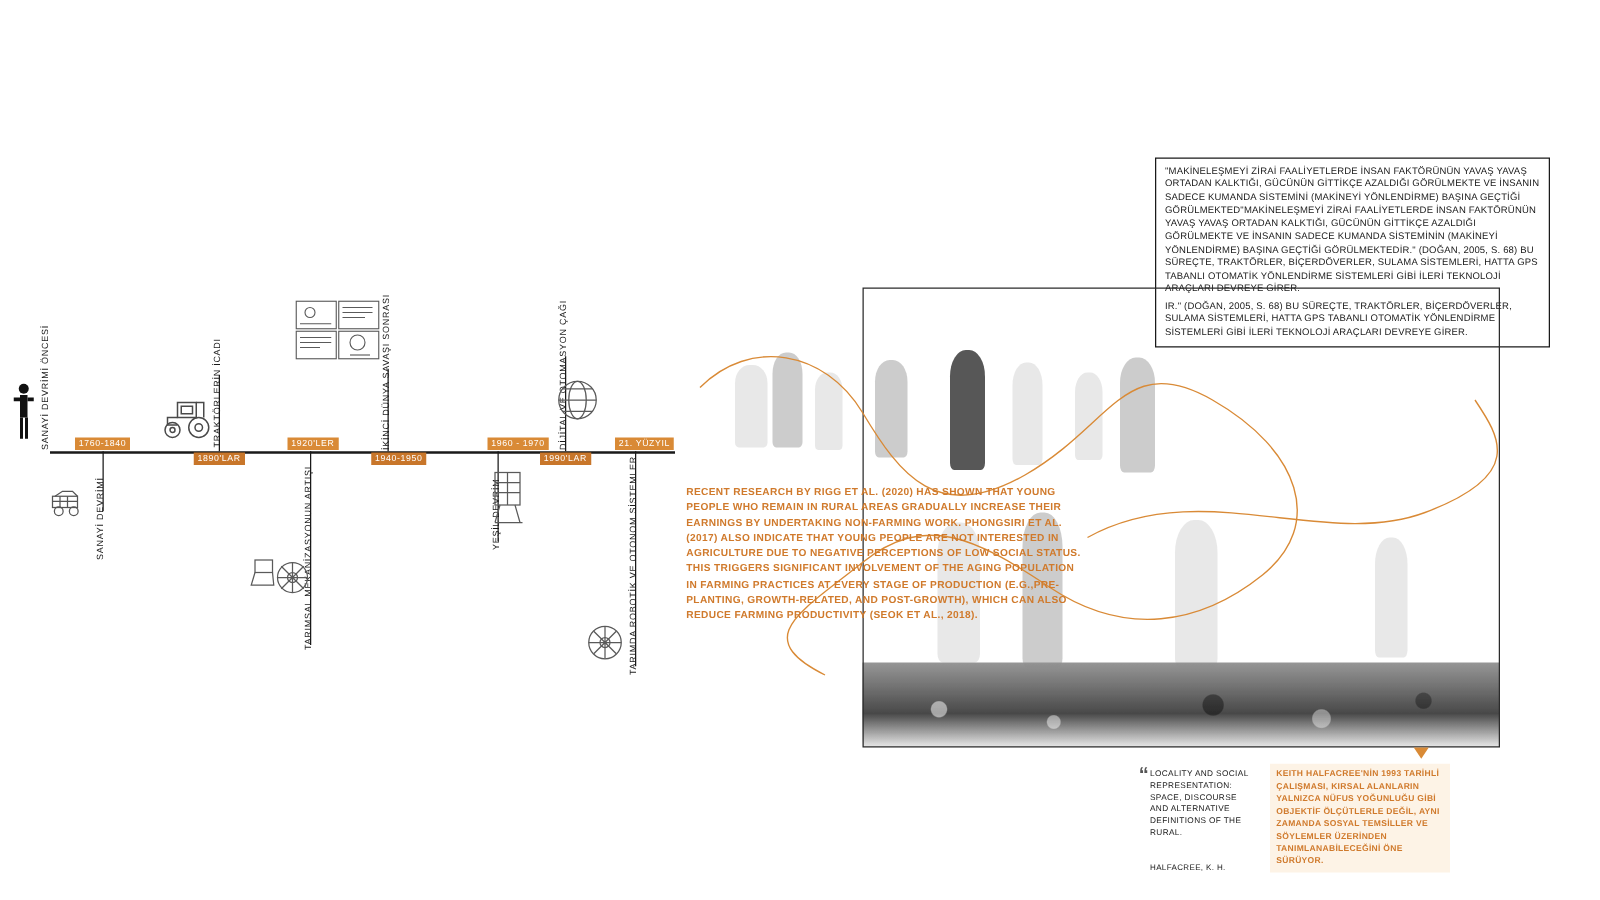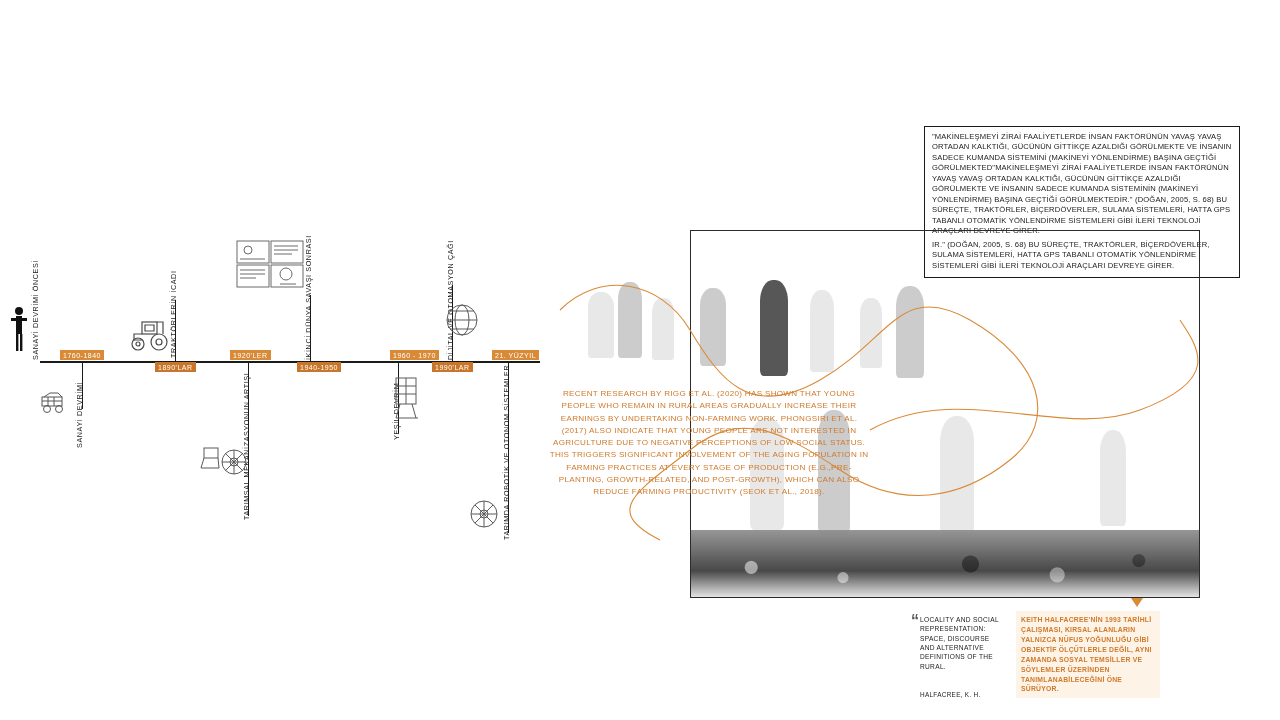--- a/index.html
+++ b/index.html
@@ -61,22 +61,21 @@
     text-transform:uppercase;
     letter-spacing:.15px;
   }
   .orange-para{
     position:absolute;left:549px;top:388px;width:320px;
     font-size:8.1px;
     line-height:1.52;
     color:#d07a2c;
     letter-spacing:.3px;
     text-transform:uppercase;
-    font-weight:normal;
-    text-align:center;
+    font-weight:bold;
   }
 
   
   .photo-frame{
     position:absolute;left:690px;top:230px;width:510px;height:368px;
     border:1px solid #2b2b2b;
     box-sizing:border-box;
     background:transparent;
   }
   .collage{

